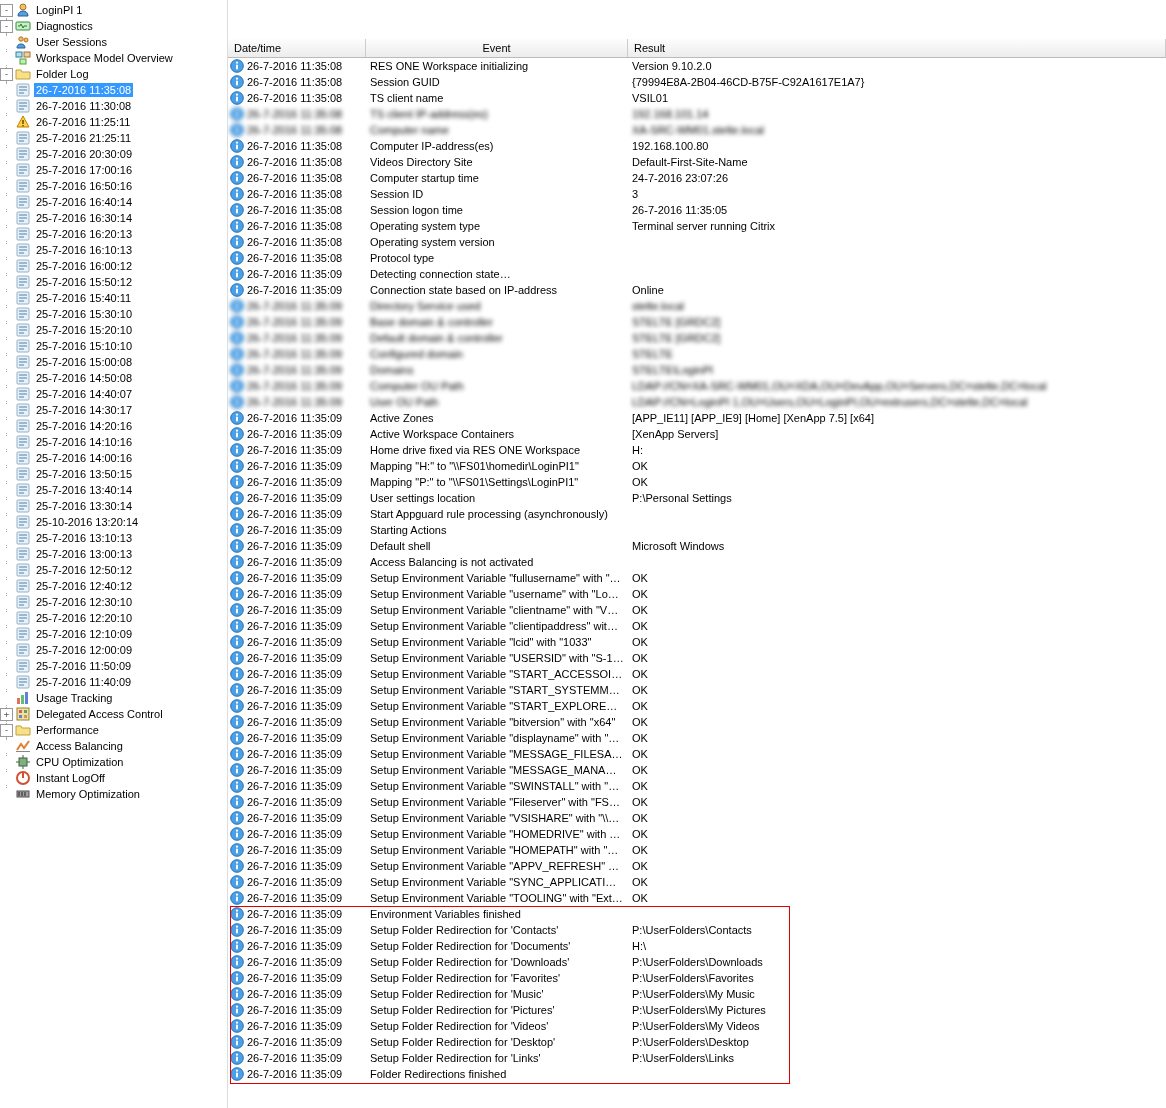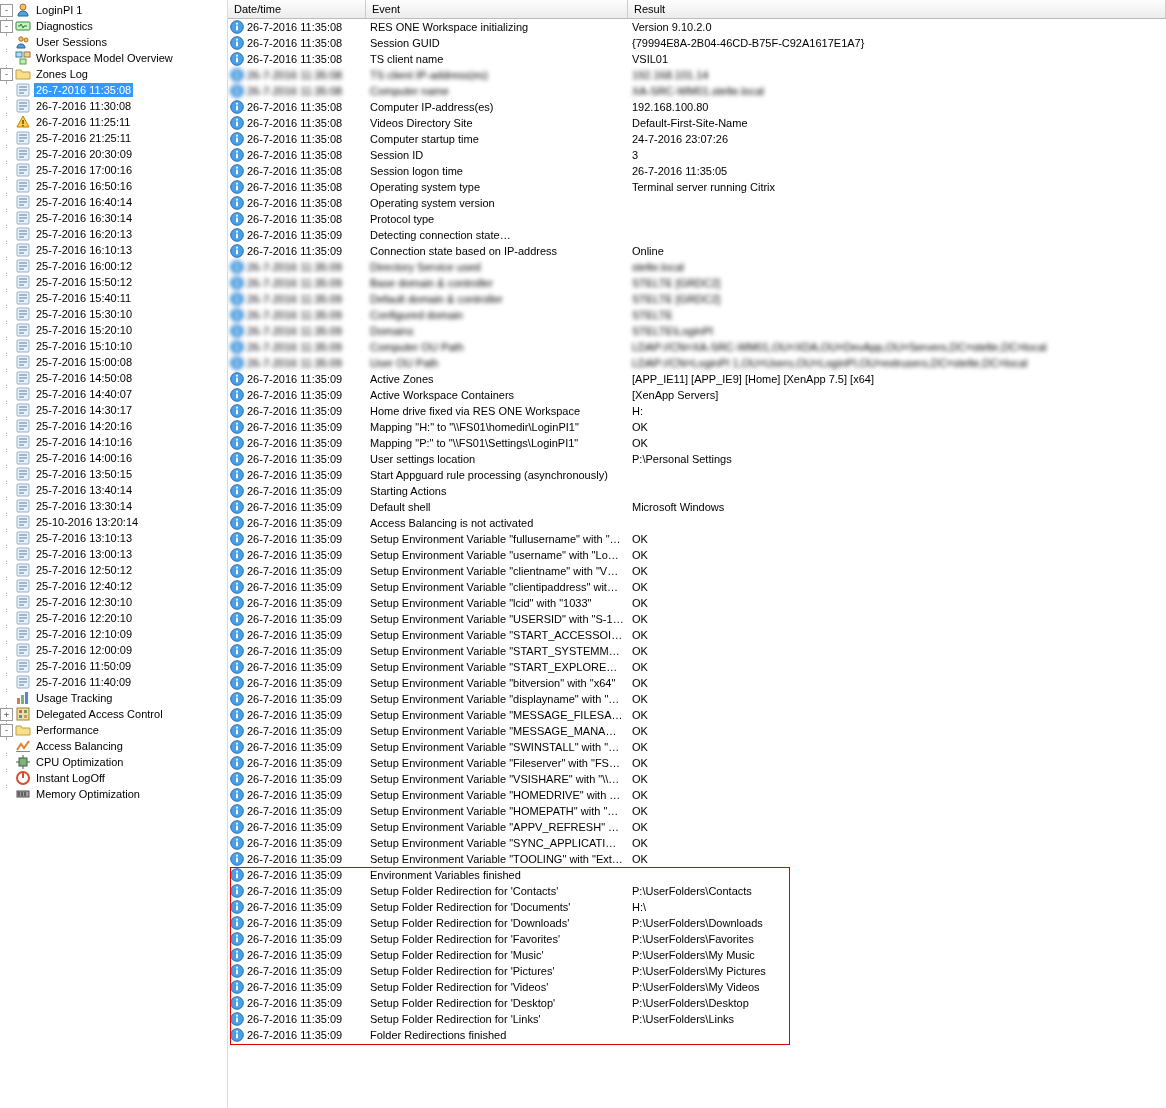--- a/index.html
+++ b/index.html
@@ -72,29 +72,30 @@
     display: flex;
     flex-direction: column;
     position: relative;
   }
   .grid-header {
     display: flex;
     border-bottom: 1px solid #bbb;
     background: linear-gradient(#fdfdfd, #ececec);
     height: 18px;
     line-height: 18px;
+    margin-top: 39px;
   }
   .grid-header .col {
     border-right: 1px solid #ccc;
     padding: 0 6px;
     box-sizing: border-box;
     font-weight: normal;
   }
   .col-dt { width: 138px; flex: 0 0 138px; }
-  .col-ev { width: 262px; flex: 0 0 262px; }
+  .col-ev { width: 262px; flex: 0 0 262px; text-align: center; }
   .col-rs { flex: 1 1 auto; }
   .grid-body {
     flex: 1 1 auto;
     overflow: hidden;
     background: #fff;
     position: relative;
   }
   .grid-row {
     display: flex;
     height: 16px;
@@ -181,21 +182,21 @@
               </div>
                   </li>
               <li>
                 <div class="node">
                   <span class="twisty">-</span>
                   <span class="icon">
                     <svg viewBox="0 0 16 16" width="16" height="16">
                           <path d="M1 4h5l1 2h8v7H1z" fill="#f8e088" stroke="#c0a040"></path>
                         </svg>
                   </span>
-                  <span class="label">Zones Log</span>
+                  <span class="label">Folder Log</span>
                 </div>
                 <ul class="children" id="event-log-items">
                       <li>
                         <div class="node">
                           <span class="twisty empty"></span>
                           <span class="icon">
                             <svg viewBox="0 0 16 16" width="16" height="16">
                               <rect x="2" y="2" width="12" height="12" rx="1" fill="#e8f0f8" stroke="#90b0c8"></rect>
                               <path d="M4 5h8M4 8h8M4 11h5" stroke="#5080a8"></path>
                             </svg>

